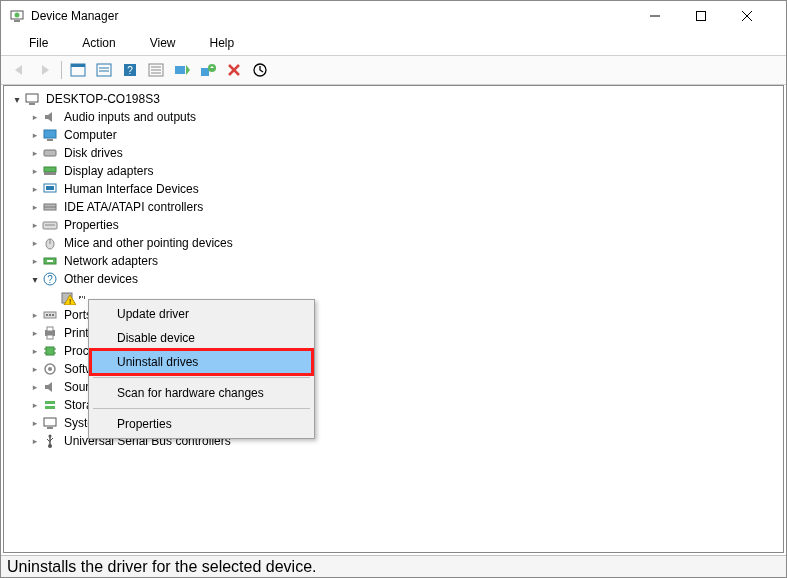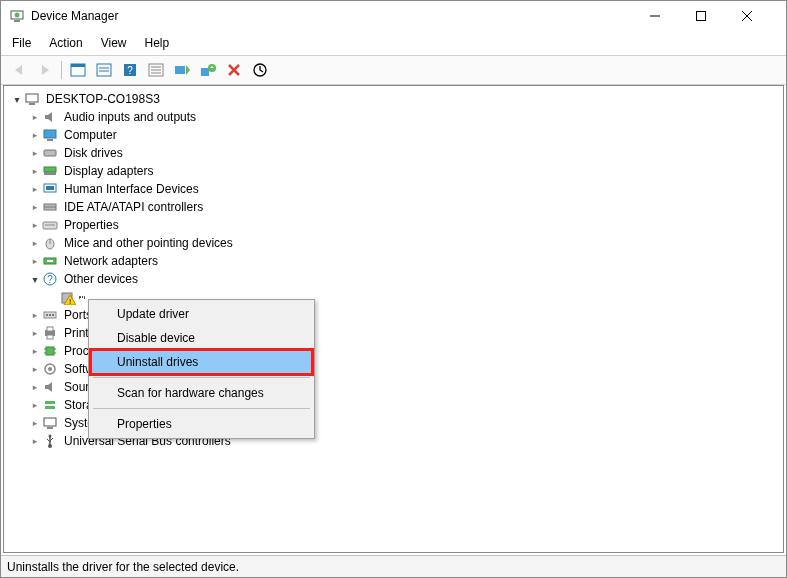--- a/index.html
+++ b/index.html
@@ -28,22 +28,22 @@
   .titlebar .title { flex: 1; font-size: 12px; }
   .titlebar .win-controls { display: flex; }
   .titlebar .win-btn {
     width: 46px; height: 30px;
     display: flex; align-items: center; justify-content: center;
     font-size: 14px;
   }
   
   .menubar {
     display: flex;
-    padding: 2px 3px;
-    gap: 2px;
+    padding: 2px 20px;
+    gap: 18px;
     font-size: 12px;
   }
   .menubar .menu-item { padding: 3px 8px; }
   
   .toolbar {
     display: flex;
     align-items: center;
     padding: 3px 6px;
     border-top: 1px solid #d0d0d0;
     border-bottom: 1px solid #d0d0d0;
@@ -122,21 +122,21 @@
     height: 1px; background: #c0c0c0;
     margin: 3px 2px;
   }
   .context-menu .cm-item.bold { font-weight: normal; }
   
   .statusbar {
     height: 22px;
     border-top: 1px solid #c0c0c0;
     display: flex; align-items: center;
     padding: 0 6px;
-    font-size: 12px;
+    font-size: 16px;
     background: #f5f5f5;
   }
   
   svg { display: block; }
 </style>
 </head>
 <body>
 
 <div class="titlebar">
   <span class="app-icon">

